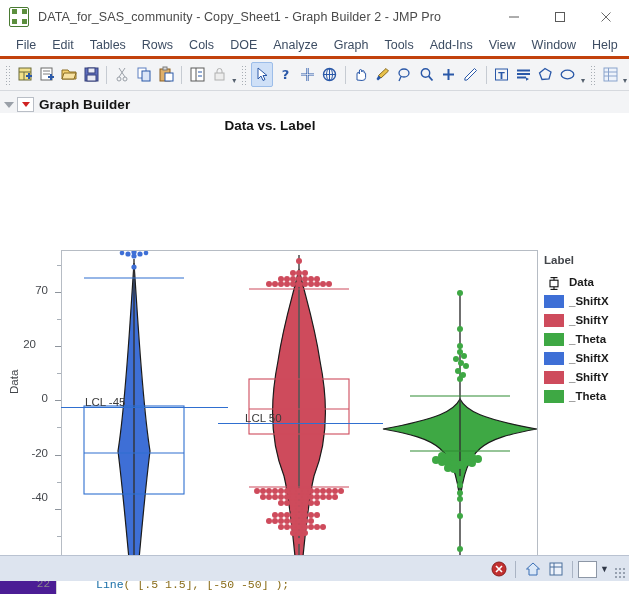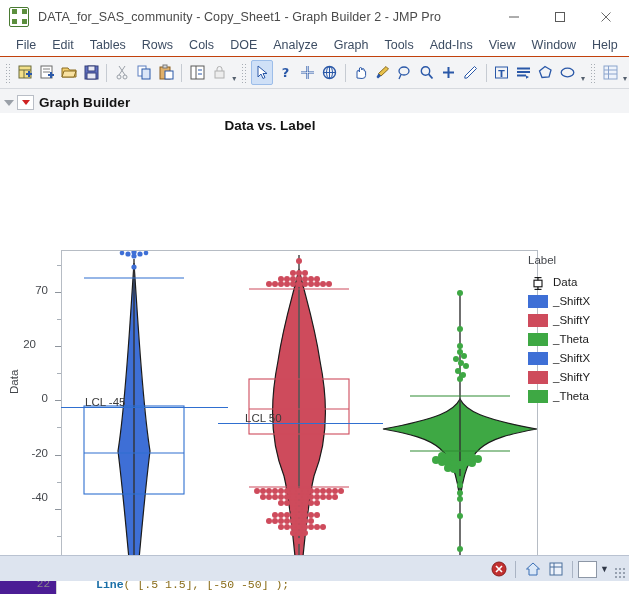--- a/index.html
+++ b/index.html
@@ -24,21 +24,21 @@
   .app-icon i:nth-child(3){left:1.5px;bottom:1.5px;width:5px;height:5px;}
   .app-icon i:nth-child(4){right:1.5px;bottom:1.5px;width:5px;height:5px;}
   .win-title{font-size:12.5px;color:#4a4a4a;letter-spacing:.1px;white-space:nowrap;}
   .win-ctrls{position:absolute;right:0;top:0;height:33px;display:flex;}
   .win-btn{width:46px;height:33px;display:flex;align-items:center;justify-content:center;
     color:#5a5a5a;}
   .win-btn svg{display:block;}
 
   
   .menubar{height:22px;background:#ffffff;display:flex;align-items:center;
-    padding-left:8px;border-bottom:1px solid #c2410c;}
+    padding-left:8px;border-bottom:3px solid #c2410c;}
   .menuitem{font-size:12.5px;color:#3d4d63;padding:2px 8px;white-space:nowrap;}
 
   
   .toolbar{height:31px;background:#f3f4f6;display:flex;align-items:center;
     border-bottom:1px solid #d6d9de;padding-left:2px;}
   .grip{width:7px;height:20px;margin:0 3px;
     background-image:radial-gradient(#9aa0a8 38%, transparent 40%);
     background-size:3px 3px;opacity:.85;}
   .tbtn{width:23px;height:23px;margin:0 1px;display:flex;align-items:center;
     justify-content:center;border-radius:2px;color:#2a58a8;}
@@ -71,21 +71,21 @@
   .ylabel{position:absolute;left:8px;top:281px;font-size:11.5px;color:#43464b;
     transform:rotate(-90deg);transform-origin:left top;white-space:nowrap;}
 
   .ytick-lab{position:absolute;right:0;font-size:11.5px;color:#43464b;
     text-align:right;width:34px;transform:translateY(-8px);}
 
   .refline{position:absolute;height:0;border-top:1px solid #2f6fd0;}
   .reflabel{position:absolute;font-size:11.5px;color:#3a3a3a;white-space:nowrap;}
 
   
-  .legend{position:absolute;left:528px;top:141px;width:84px;}
+  .legend{position:absolute;left:544px;top:141px;width:84px;font-weight:bold;}
   .legend-title{font-size:11.5px;color:#43464b;margin-bottom:7px;}
   .legend-row{display:flex;align-items:center;height:18px;margin-bottom:1px;}
   .lg-swatch{width:20px;height:13px;margin-right:5px;flex:0 0 auto;}
   .lg-txt{font-size:11.5px;color:#1b1b1b;white-space:nowrap;}
   .boxicon{width:20px;height:13px;margin-right:5px;position:relative;flex:0 0 auto;}
 
   
   .statusbar{position:absolute;left:0;top:555px;width:629px;height:26px;
     background:#dde4ef;border-top:1px solid #b9c2d1;display:flex;align-items:center;
     justify-content:flex-end;}
@@ -97,21 +97,21 @@
     background-image:radial-gradient(#97a1b0 40%, transparent 42%);background-size:4px 4px;}
 
   .scriptbar{position:absolute;left:0;top:581px;width:629px;height:13px;
     background:#ffffff;overflow:hidden;}
   .gutter{position:absolute;left:0;top:0;width:56px;height:18px;background:#4c1d95;
     border-right:1px solid #d5d5d5;}
   .lineno{position:absolute;right:6px;top:-3px;font-family:"Liberation Mono",monospace;
     font-size:11px;color:#8a8a8a;}
   .code{position:absolute;left:96px;top:-3px;font-family:"Liberation Mono",monospace;
     font-size:11.5px;white-space:pre;}
-  .c-fn{color:#1a6fa8;font-weight:bold;}.c-br{color:#8a6d1a;}
+  .c-fn{color:#1a6fa8;}.c-br{color:#8a6d1a;}
 </style>
 </head>
 <body>
 
 <div class="app">
 
   <div class="titlebar">
     <div class="app-icon">
       <i></i>
         <i></i>

